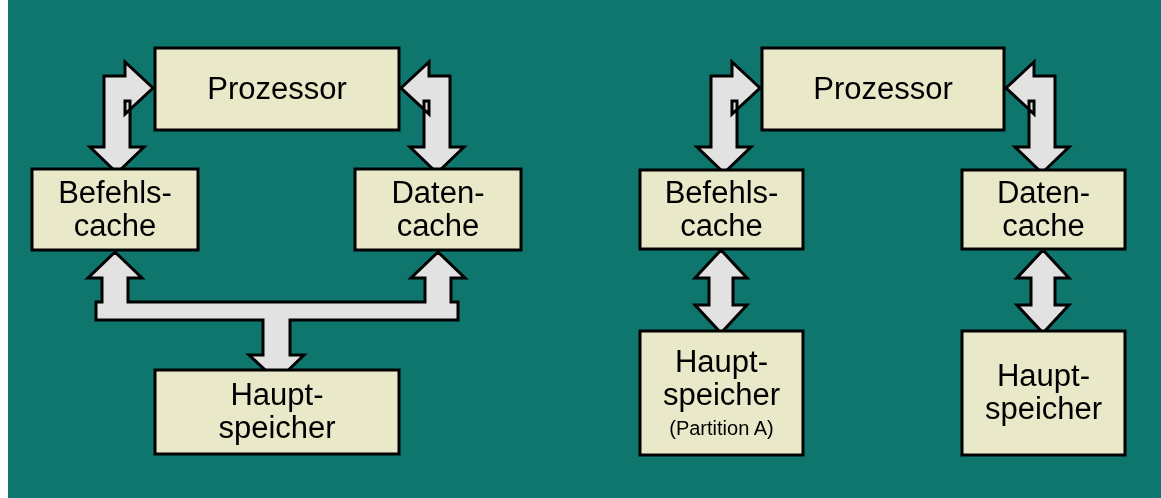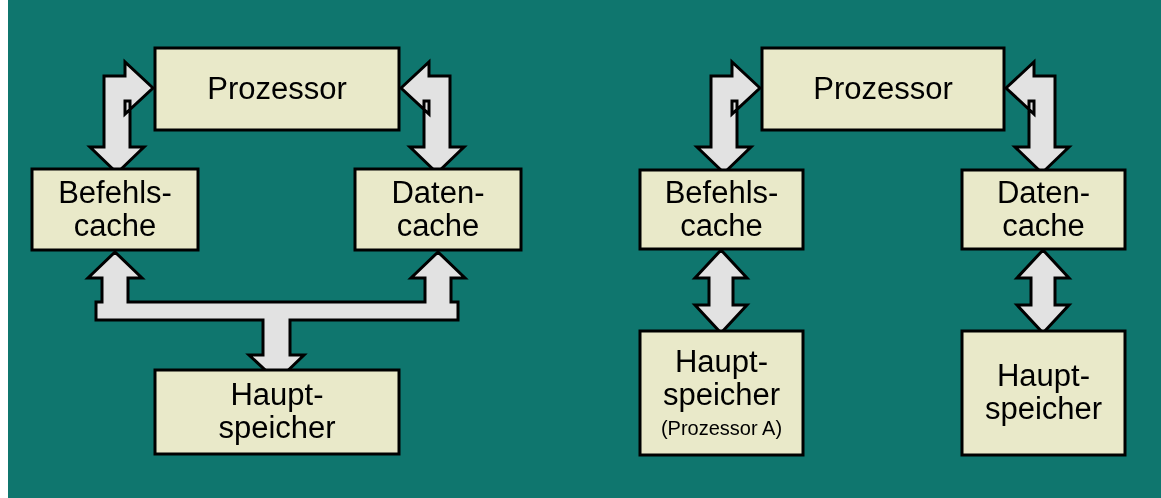--- a/index.html
+++ b/index.html
@@ -215,21 +215,21 @@
   </div>
 
   <div class="box-label" style="left:954px; top:170px; width:163px; height:79px;">
     <span>Daten-</span>
     <span>cache</span>
   </div>
 
   <div class="box-label" style="left:632px; top:331px; width:163px; height:124px;">
     <span>Haupt-</span>
     <span>speicher</span>
-    <span class="sub">(Prozessor A)</span>
+    <span class="sub">(Partition A)</span>
   </div>
 
   <div class="box-label" style="left:954px; top:331px; width:163px; height:124px;">
     <span>Haupt-</span>
     <span>speicher</span>
   </div>
 
 </div>
 
 </body></html>

